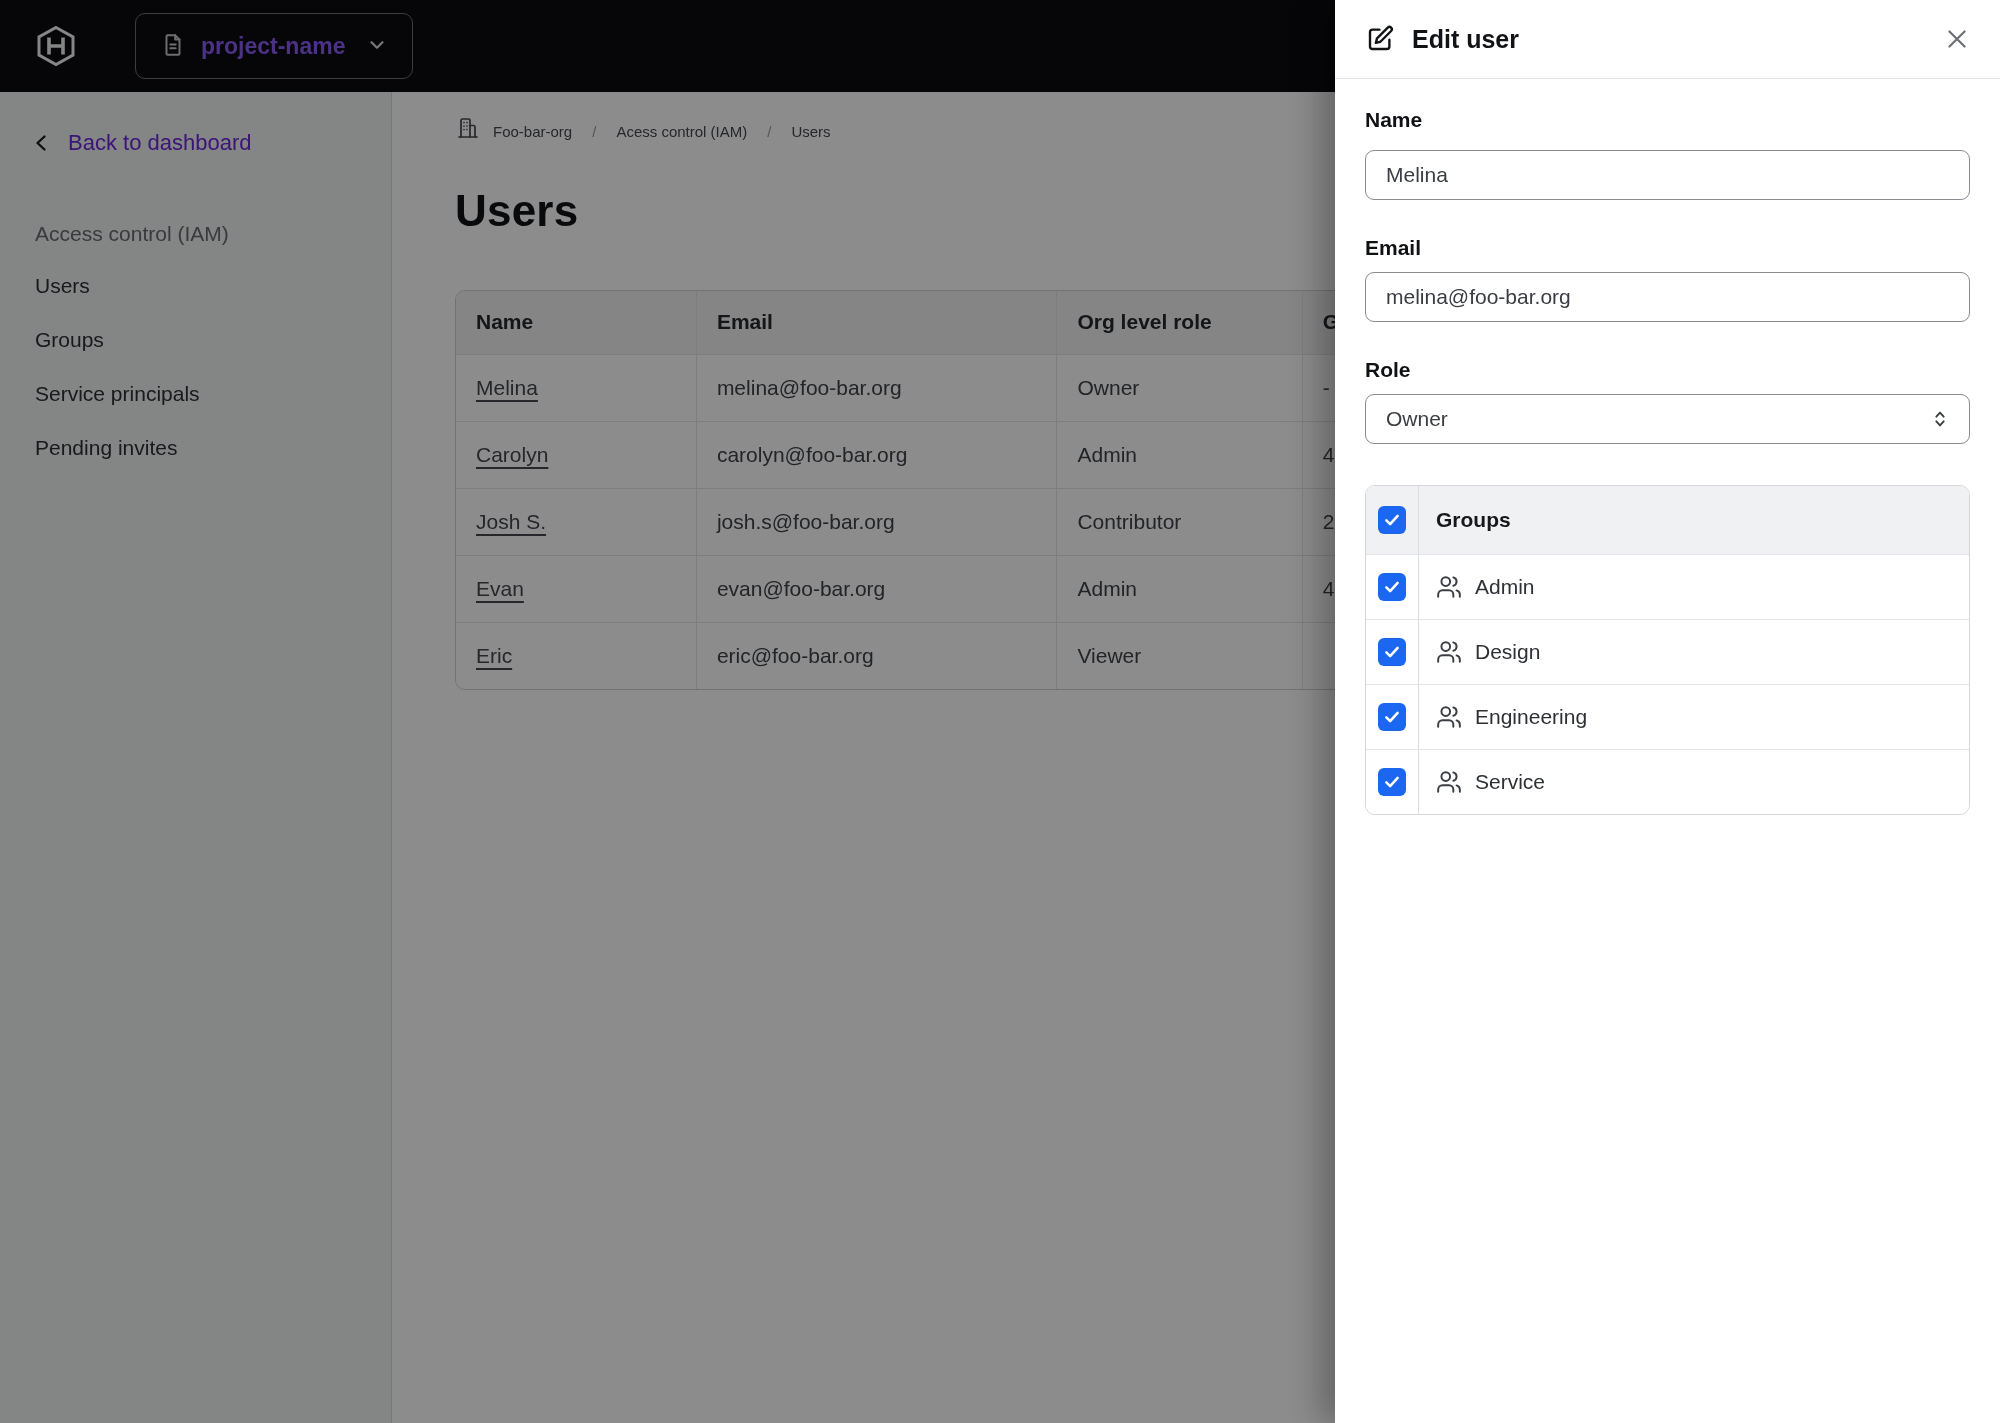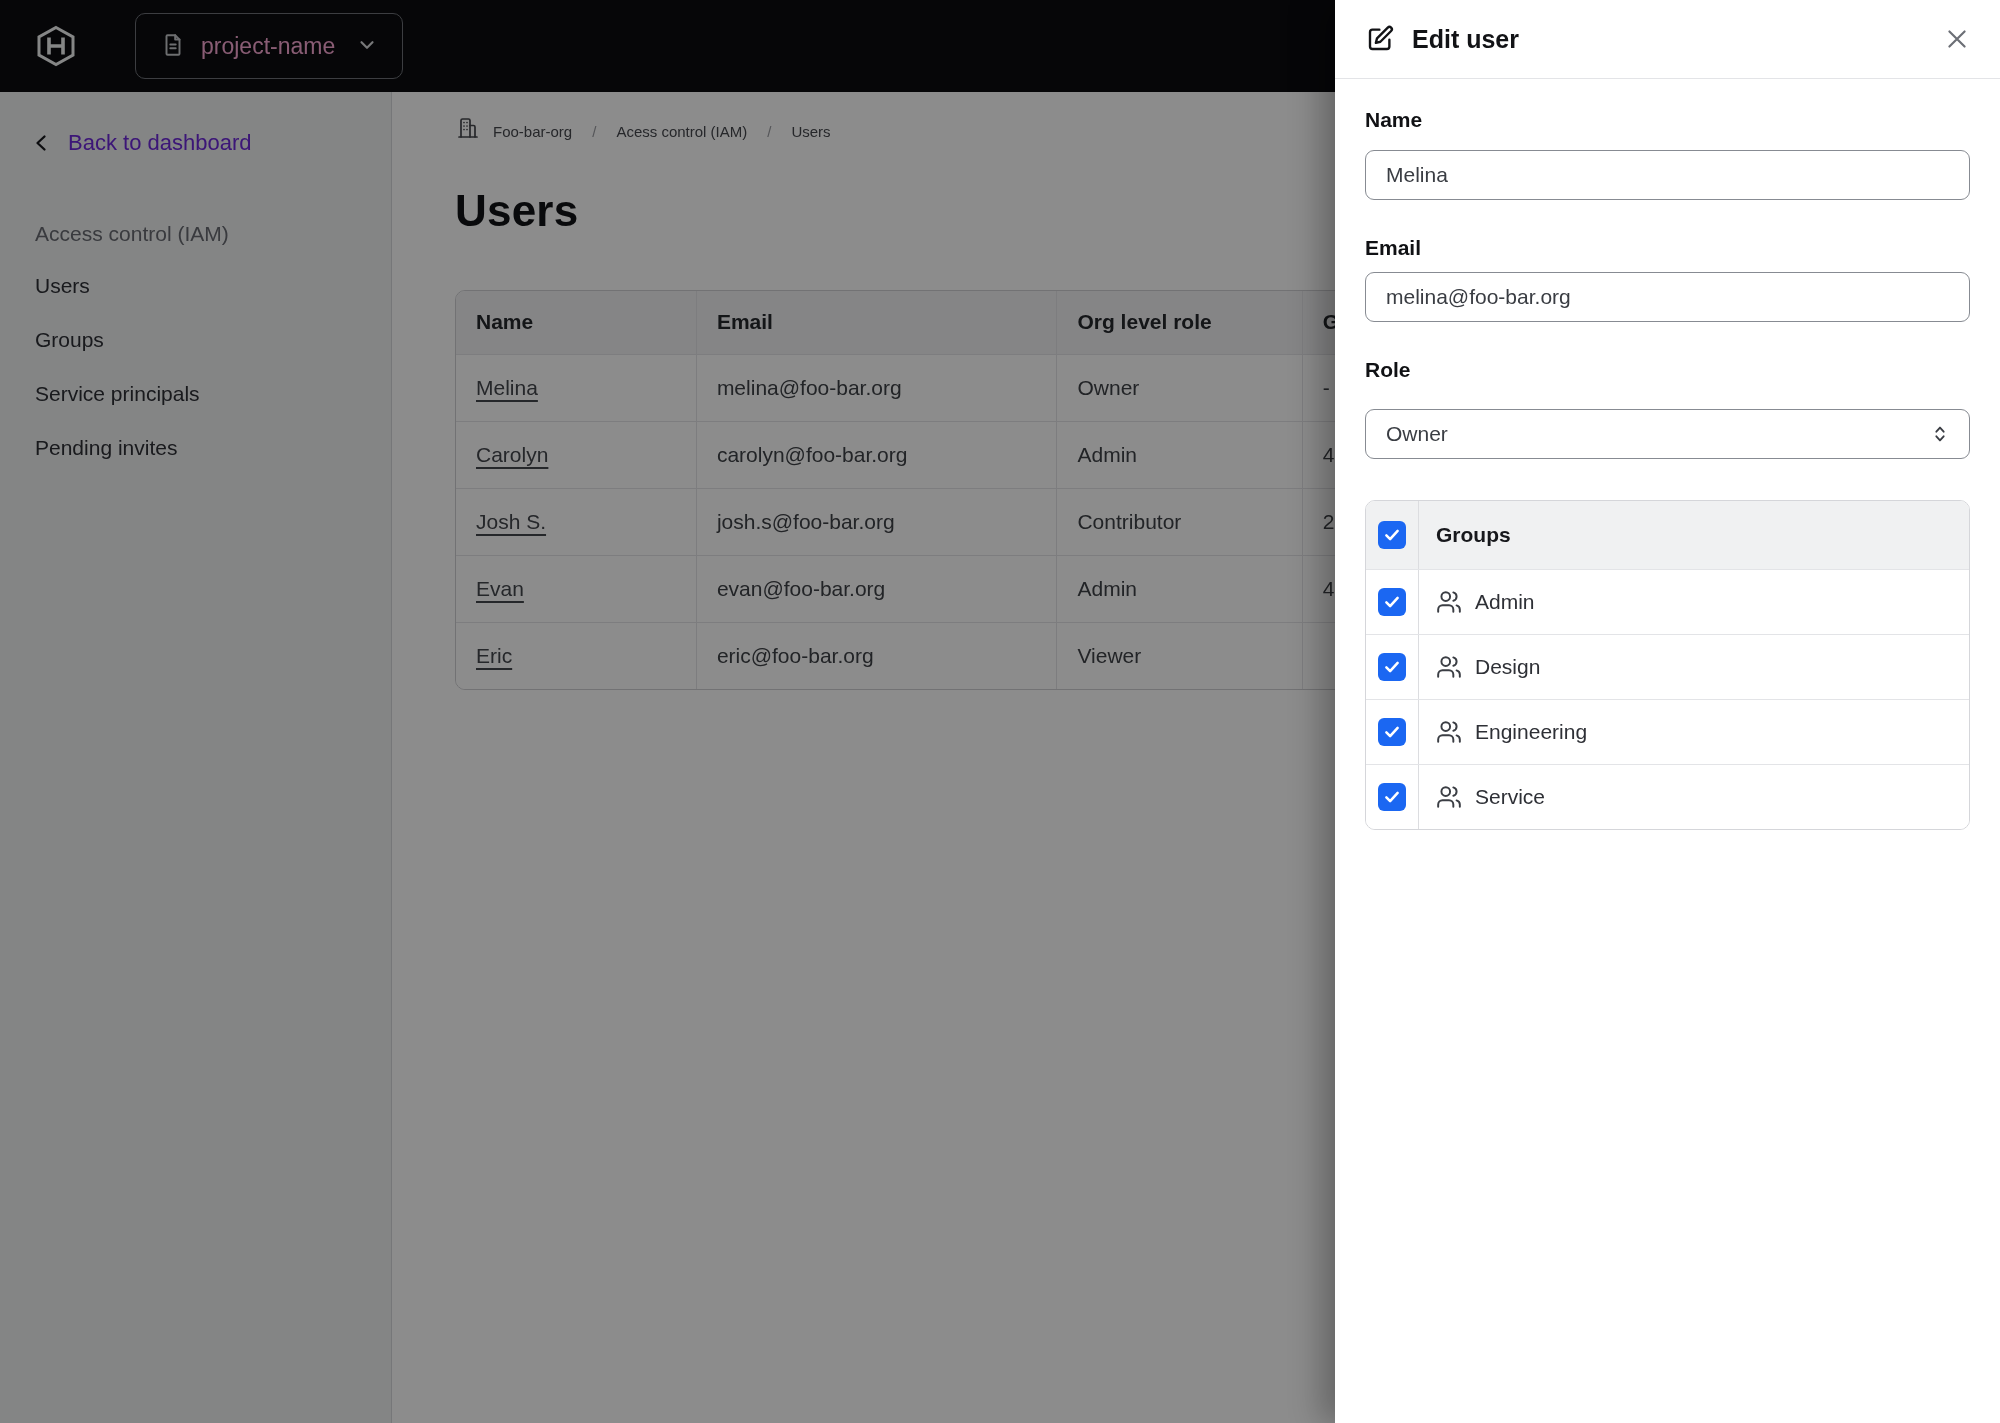--- a/index.html
+++ b/index.html
@@ -5,21 +5,21 @@
   * { margin:0; padding:0; box-sizing:border-box; }
   html,body { background:#222; }
   body { font-family:"Liberation Sans", sans-serif; }
   .app { position:relative; width:2000px; height:1423px; overflow:hidden; background:#fff; }
 
   
   .topbar { position:absolute; left:0; top:0; width:2000px; height:92px; background:#0b0c0f; display:flex; align-items:center; z-index:1; }
   .logo { margin-left:35px; color:#f3f4f5; display:flex; align-items:center; }
   .project-btn { margin-left:58px; height:66px; min-width:242px; border:1px solid #6e7077; border-radius:10px; background:transparent; display:flex; align-items:center; gap:15px; padding:0 24px; cursor:pointer; }
   .project-btn .doc { color:#c6c8cc; }
-  .project-btn .label { color:#f9a8d4; font-size:23px; font-weight:400; }
+  .project-btn .label { color:#8b5cf6; font-size:23px; font-weight:700; }
   .project-btn .chev { color:#d9dadd; margin-left:6px; }
 
   
   .sidebar { position:absolute; left:0; top:92px; bottom:0; width:392px; background:#f1f2f3; border-right:1px solid #d8d9dc; z-index:1; }
   .back-link { display:flex; align-items:center; gap:14px; margin:38px 0 0 30px; color:#6d28d9; font-size:22px; font-weight:500; cursor:pointer; }
   .back-link .chev { color:#17181c; display:flex; }
   .side-section { margin:66px 0 0 35px; color:#686b72; font-size:21px; }
   .nav-item { margin:26px 0 0 35px; color:#2e3036; font-size:21px; line-height:28px; cursor:pointer; }
 
   .main { position:absolute; left:392px; top:92px; right:0; bottom:0; background:#ffffff; padding:20px 0 0 63px; z-index:1; }
@@ -48,21 +48,21 @@
   .drawer { position:absolute; top:0; right:0; bottom:0; width:665px; background:#fff; z-index:10; box-shadow:-14px 0 30px rgba(0,0,0,0.28); }
   .drawer-head { height:79px; border-bottom:1px solid #e3e4e7; display:flex; align-items:center; padding:12px 30px; }
   .drawer-head .edit-ic { color:#121316; display:flex; }
   .drawer-title { margin-left:17px; font-size:25px; font-weight:700; color:#121316; }
   .close-btn { margin-left:auto; color:#6c6f76; display:flex; cursor:pointer; background:none; border:none; padding:0; }
 
   .drawer-body { padding:0 30px; }
   .fld-label { font-size:21px; font-weight:700; color:#101114; height:24px; }
   .lbl-name  { margin-top:29px; margin-bottom:18px; }
   .lbl-email { margin-top:36px; margin-bottom:12px; }
-  .lbl-role  { margin-top:36px; margin-bottom:27px; }
+  .lbl-role  { margin-top:36px; margin-bottom:12px; }
   .txt-input { width:605px; height:50px; border:1px solid #878b92; border-radius:9px; padding:0 20px; font-family:inherit; font-size:21px; color:#3a3d43; background:#fff; }
   .select { width:605px; height:50px; border:1px solid #878b92; border-radius:9px; padding:0 18px 0 20px; display:flex; align-items:center; font-size:21px; color:#3a3d43; cursor:pointer; background:#fff; }
   .select .stepper { margin-left:auto; color:#3a3d43; display:flex; }
 
   .groups-panel { margin-top:41px; width:605px; border:1px solid #d5d6da; border-radius:10px; overflow:hidden; }
   .g-row { display:flex; align-items:stretch; height:65px; background:#fff; }
   .g-row + .g-row { border-top:1px solid #e3e4e7; }
   .g-row.g-head { height:68px; background:#f0f1f2; }
   .g-check-cell { width:53px; flex:0 0 53px; border-right:1px solid #dcdde0; display:flex; align-items:center; justify-content:center; }
   .g-label-cell { flex:1; display:flex; align-items:center; padding-left:17px; gap:13px; font-size:21px; color:#2e3036; }

